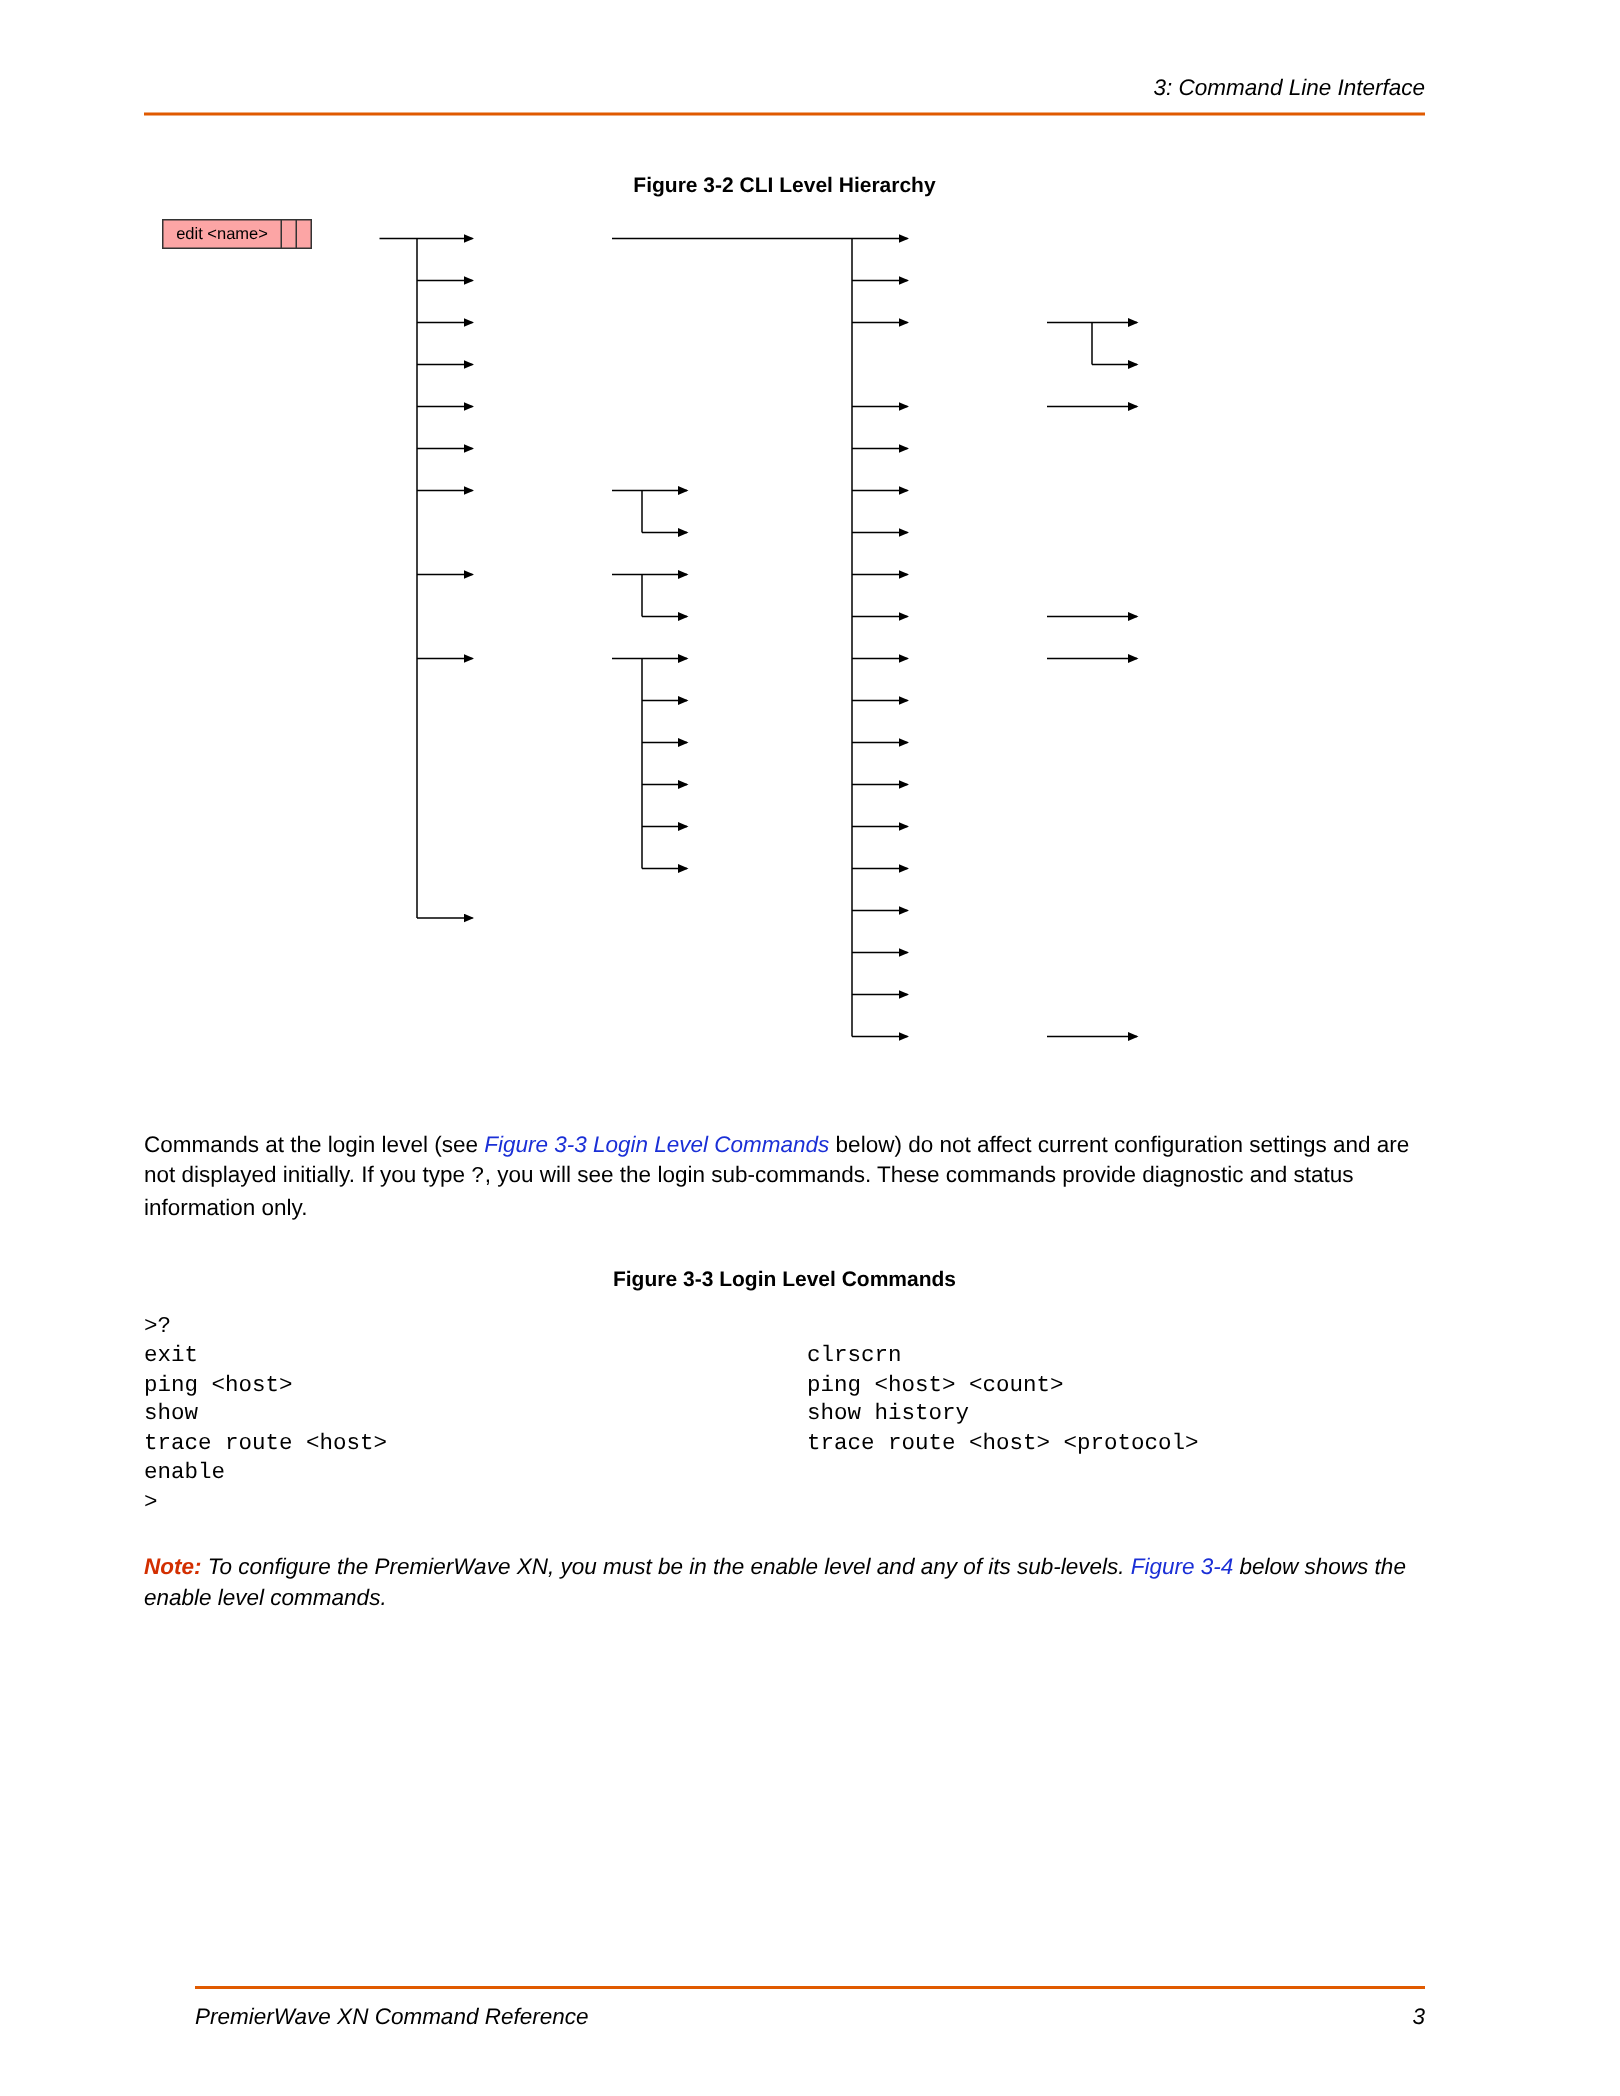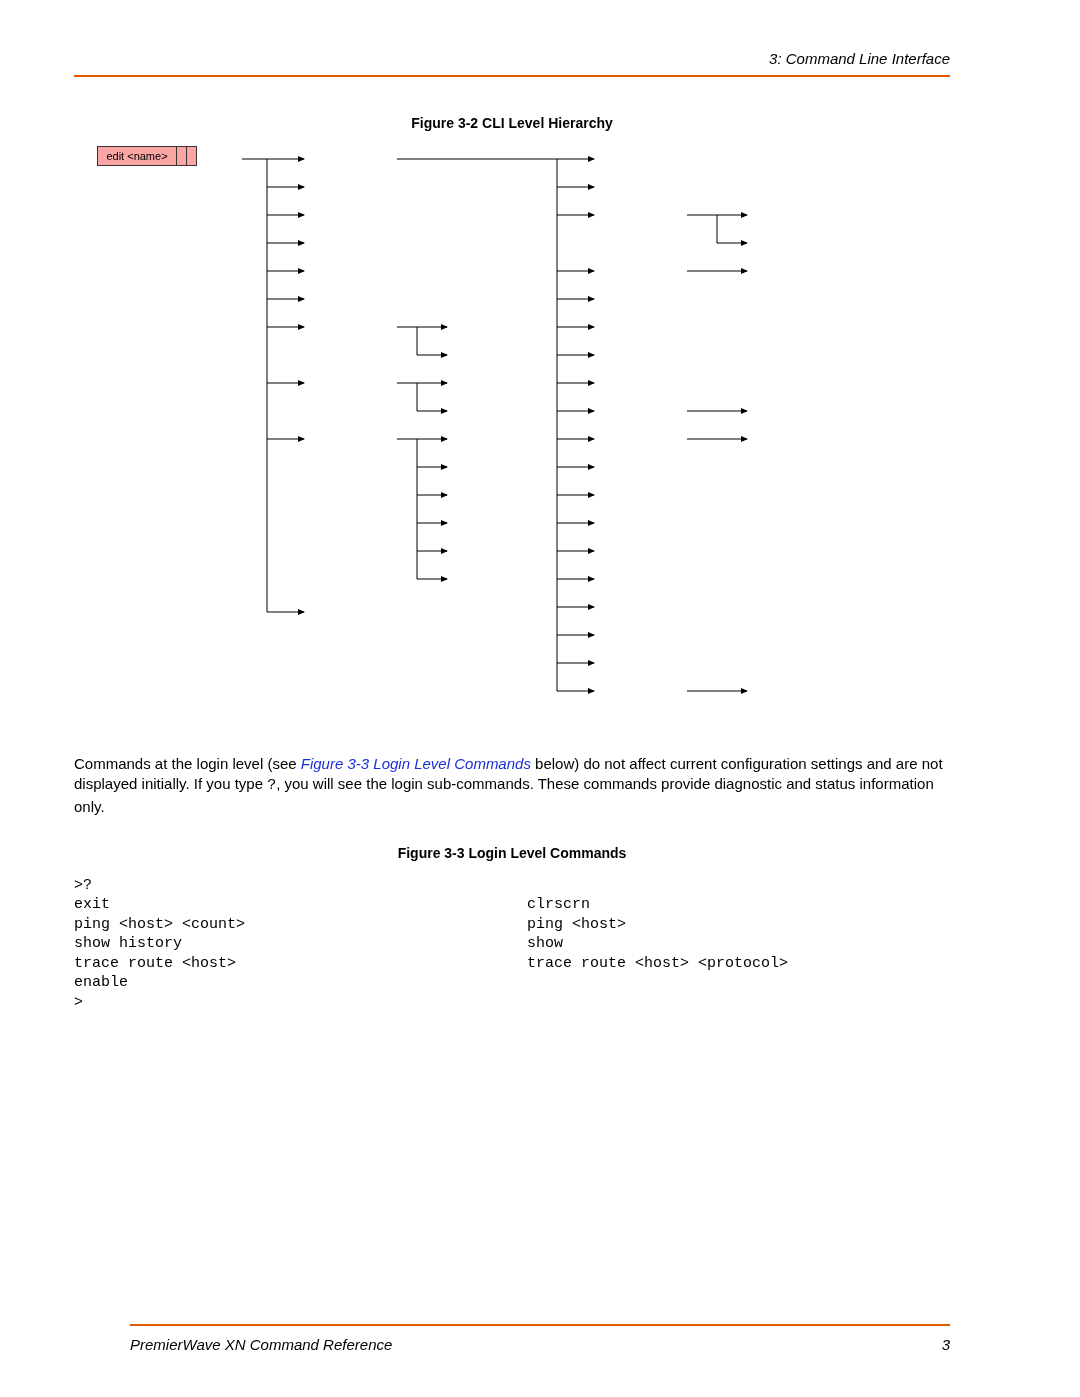--- a/index.html
+++ b/index.html
@@ -6,21 +6,21 @@
   body {
     font-family: Arial, Helvetica, sans-serif;
     font-size: 14px;
     color: #000;
     background: #fff;
     width: 1080px;
     height: 1397px;
     position: relative;
   }
   .page {
-    padding: 50px 130px 50px 74px;
+    padding: 50px 130px 50px 96px;
     position: relative;
     height: 100%;
   }
   .section-header {
     text-align: right;
     font-style: italic;
     font-size: 15px;
     margin-bottom: 8px;
   }
   .top-rule {
@@ -246,30 +246,33 @@
   <p class="para">
     <span>Commands at the login level (see </span><span class="link">Figure 3-3 Login Level Commands</span><span> below) do not affect current configuration settings and are not displayed initially. If you type </span><span style="font-family:'Courier New',monospace">?</span><span>, you will see the login sub-commands. These commands provide diagnostic and status information only.</span>
   </p>
 
   <div class="fig-caption">Figure 3-3  Login Level Commands</div>
 
   <div class="code-block">
     <div class="full">&gt;?</div>
     <div>exit</div>
       <div>clrscrn</div>
-    <div>ping &lt;host&gt; &lt;count&gt;</div>
-      <div>ping &lt;host&gt;</div>
-      <div>show history</div>
-    <div>show</div>
+    <div>ping &lt;host&gt;</div>
+      <div>ping &lt;host&gt; &lt;count&gt;</div>
+      <div>show</div>
+    <div>show history</div>
       <div>trace route &lt;host&gt;</div>
     <div>trace route &lt;host&gt; &lt;protocol&gt;</div>
       <div>enable</div>
     <div class="full">&gt;</div>
   </div>
 
+  <p class="note">
+    <span class="strong">Note:</span><span>   To configure the PremierWave XN, you must be in the enable level and any of its sub-levels. </span><span class="link">Figure 3-4</span><span> below shows the enable level commands.</span>
+  </p>
 
   <div class="footer">
     <div class="rule"></div>
     <div class="row">
       <span>PremierWave XN Command Reference</span>
       <span>3</span>
     </div>
   </div>
 
 </div>

